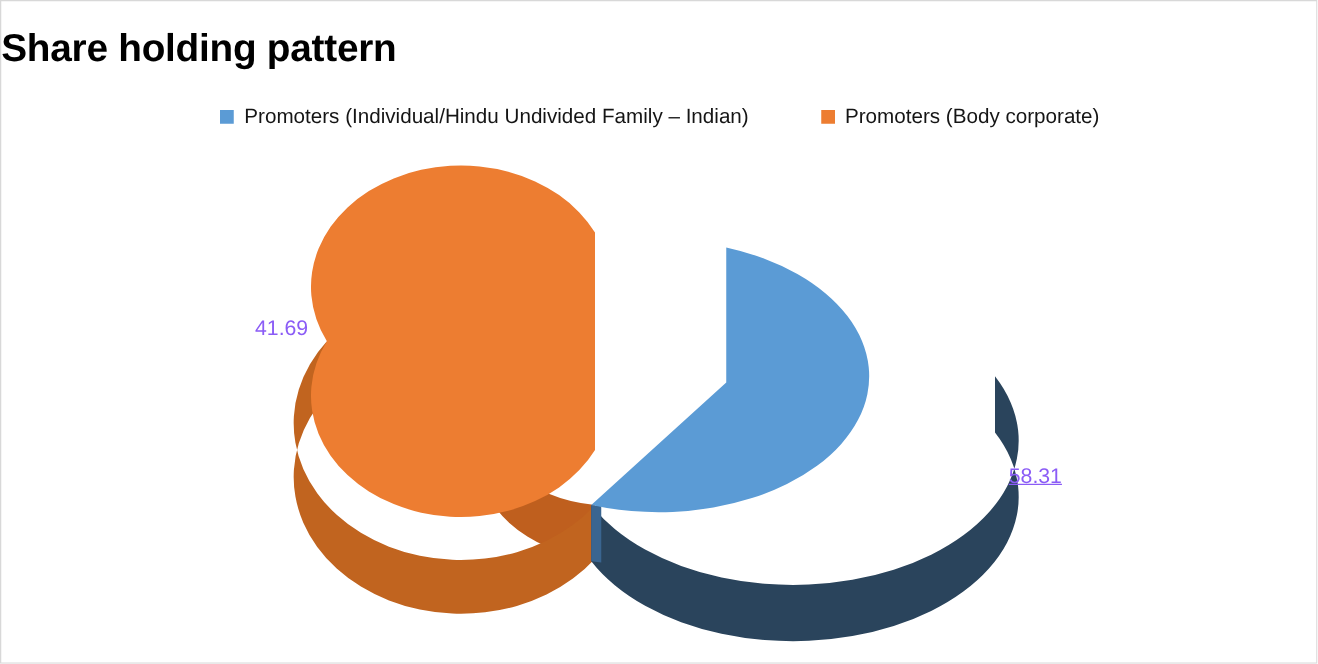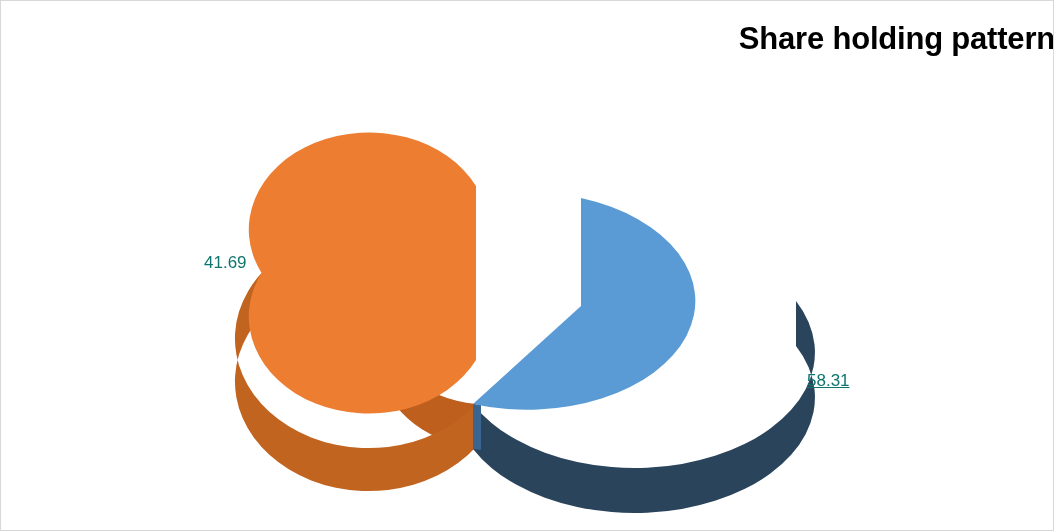--- a/index.html
+++ b/index.html
@@ -17,21 +17,21 @@
     background: #ffffff;
     box-sizing: border-box;
     border: 1px solid #d8d8d8;
     overflow: hidden;
   }
   #chart-title {
     position: absolute;
     left: 0;
     top: 20px;
     width: 1054px;
-    text-align: right;
+    text-align: left;
     font-size: 31px;
     font-weight: bold;
     color: #000000;
     letter-spacing: -0.2px;
     font-family: "Liberation Sans", sans-serif;
   }
   #legend {
     position: absolute;
     left: 0;
     top: 83px;
@@ -61,34 +61,47 @@
   #pie-area {
     position: absolute;
     left: 0;
     top: 0;
     width: 1054px;
     height: 531px;
   }
   .data-label {
     position: absolute;
     font-size: 17px;
-    color: #0f766e;
+    color: #8b5cf6;
     font-family: "Liberation Sans", sans-serif;
     white-space: nowrap;
   }
   #label-orange { left: 203px; top: 252px; }
   #label-blue   { left: 806px; top: 370px; text-decoration: underline; }
 </style>
 </head>
 <body>
 
 <div id="chart-frame">
 
   <div id="chart-title">Share holding pattern</div>
 
+  <div id="legend">
+
+    <div class="legend-item">
+      <span class="legend-swatch" style="background:#5B9BD5"></span>
+      <span class="legend-label">Promoters (Individual/Hindu Undivided Family – Indian)</span>
+    </div>
+
+    <div class="legend-item">
+      <span class="legend-swatch" style="background:#ED7D31"></span>
+      <span class="legend-label">Promoters (Body corporate)</span>
+    </div>
+
+  </div>
 
   <svg id="pie-area" viewBox="0 0 1054 531">
 
     <g>
 
       <path fill="#BF5F1E" d="M 475,185
                L 475,228
                A 107.5,88 0 0 0 475,403
                L 475,446
                A 107.5,88 0 0 1 475,271

